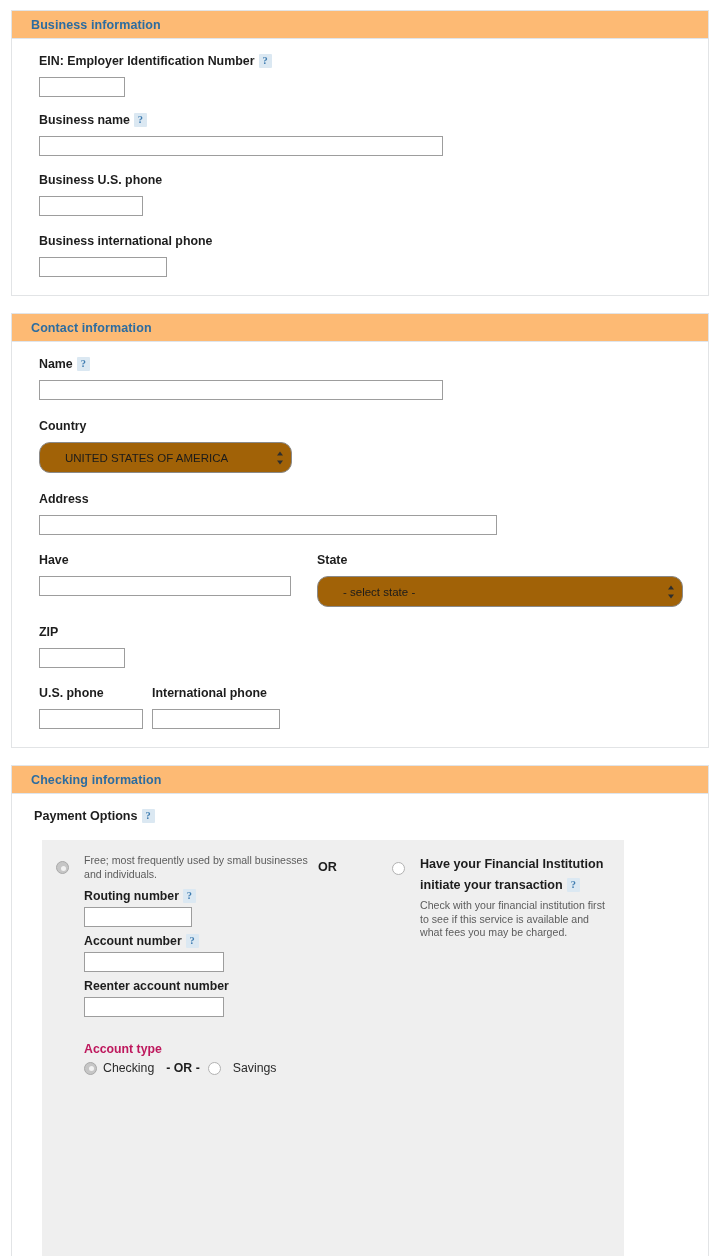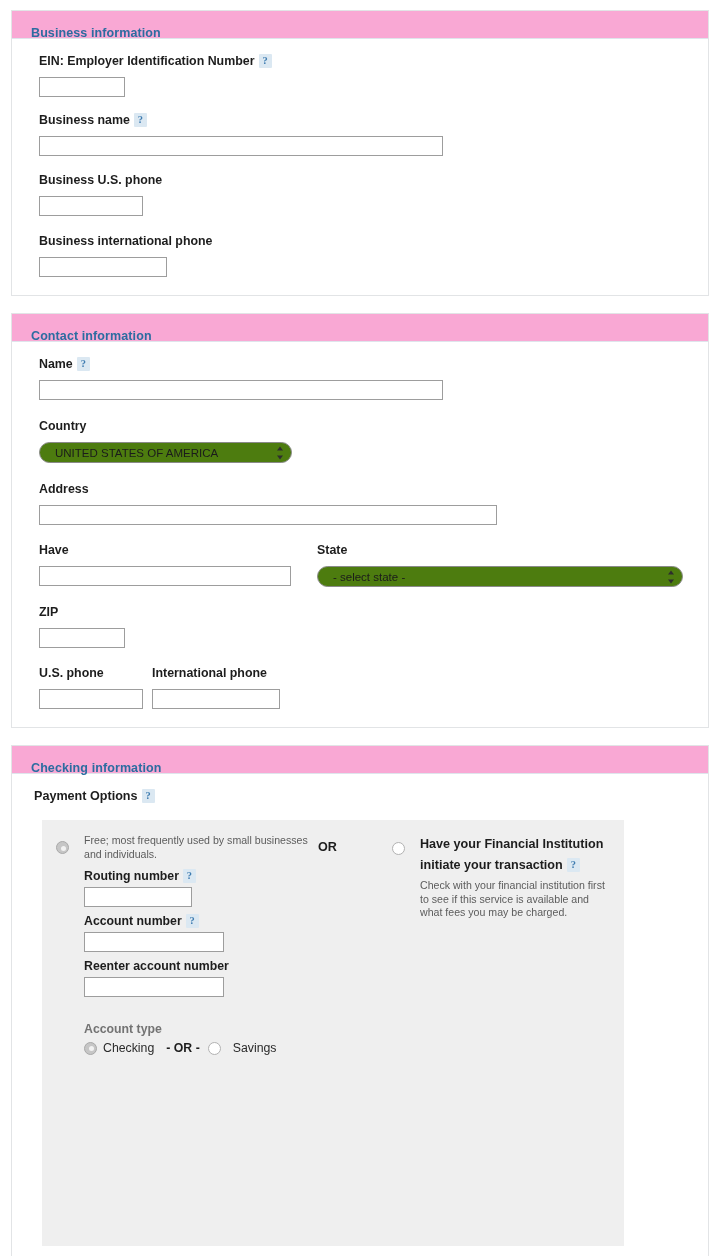--- a/index.html
+++ b/index.html
@@ -19,25 +19,25 @@
 
   
   .panel {
     border: 1px solid #e2e4e6;
     background: #ffffff;
     margin-bottom: 17px;
   }
   .panel:last-child { margin-bottom: 0; }
 
   .panel-header {
-    background: #f9a8d4;
+    background: #fdba74;
     border-bottom: 1px solid #dfe5ec;
     height: 28px;
     line-height: 28px;
-    padding: 8px 0 0 19px;
+    padding: 0 0 0 19px;
     font-size: 12.5px;
     font-weight: bold;
     color: #2c6ca0;
     letter-spacing: .1px;
   }
   .panel-body { padding: 13px 18px 18px 27px; }
 
   
   .field { margin-bottom: 14px; }
   .field:last-child { margin-bottom: 0; }
@@ -85,28 +85,28 @@
   .w-name  { width: 404px; }
   .w-addr  { width: 458px; }
   .w-city  { width: 252px; }
   .w-zip   { width: 86px; }
   .w-route { width: 108px; }
   .w-acct  { width: 140px; }
 
   select.sel {
     -webkit-appearance: none;
     appearance: none;
-    height: 21px;
+    height: 31px;
     border: 1px solid #8a8a8a;
     border-radius: 11px;
-    background: #4d7c0f;
+    background: #a16207;
     font-size: 11.5px;
     font-family: "Liberation Sans", sans-serif;
     color: #1b1b1b;
-    padding: 0 22px 0 15px;
+    padding: 0 22px 0 25px;
     outline: none;
     display: block;
   }
   .sel-wrap { position: relative; display: inline-block; }
   .sel-arrows {
     position: absolute;
     right: 8px; top: 50%;
     transform: translateY(-50%);
     width: 7px; height: 13px;
     pointer-events: none;
@@ -196,21 +196,21 @@
     font-size: 12.3px;
     font-weight: bold;
     color: #1d1d1d;
     display: block;
     margin-bottom: 3px;
     line-height: 15px;
   }
   .acct-type-title {
     font-size: 12.3px;
     font-weight: bold;
-    color: #737373;
+    color: #be185d;
     margin-top: 25px;
     margin-bottom: 5px;
   }
   .acct-type-row {
     display: flex;
     align-items: center;
     font-size: 12.3px;
     color: #2a2a2a;
   }
   .acct-type-row .radio { margin-right: 6px; }

